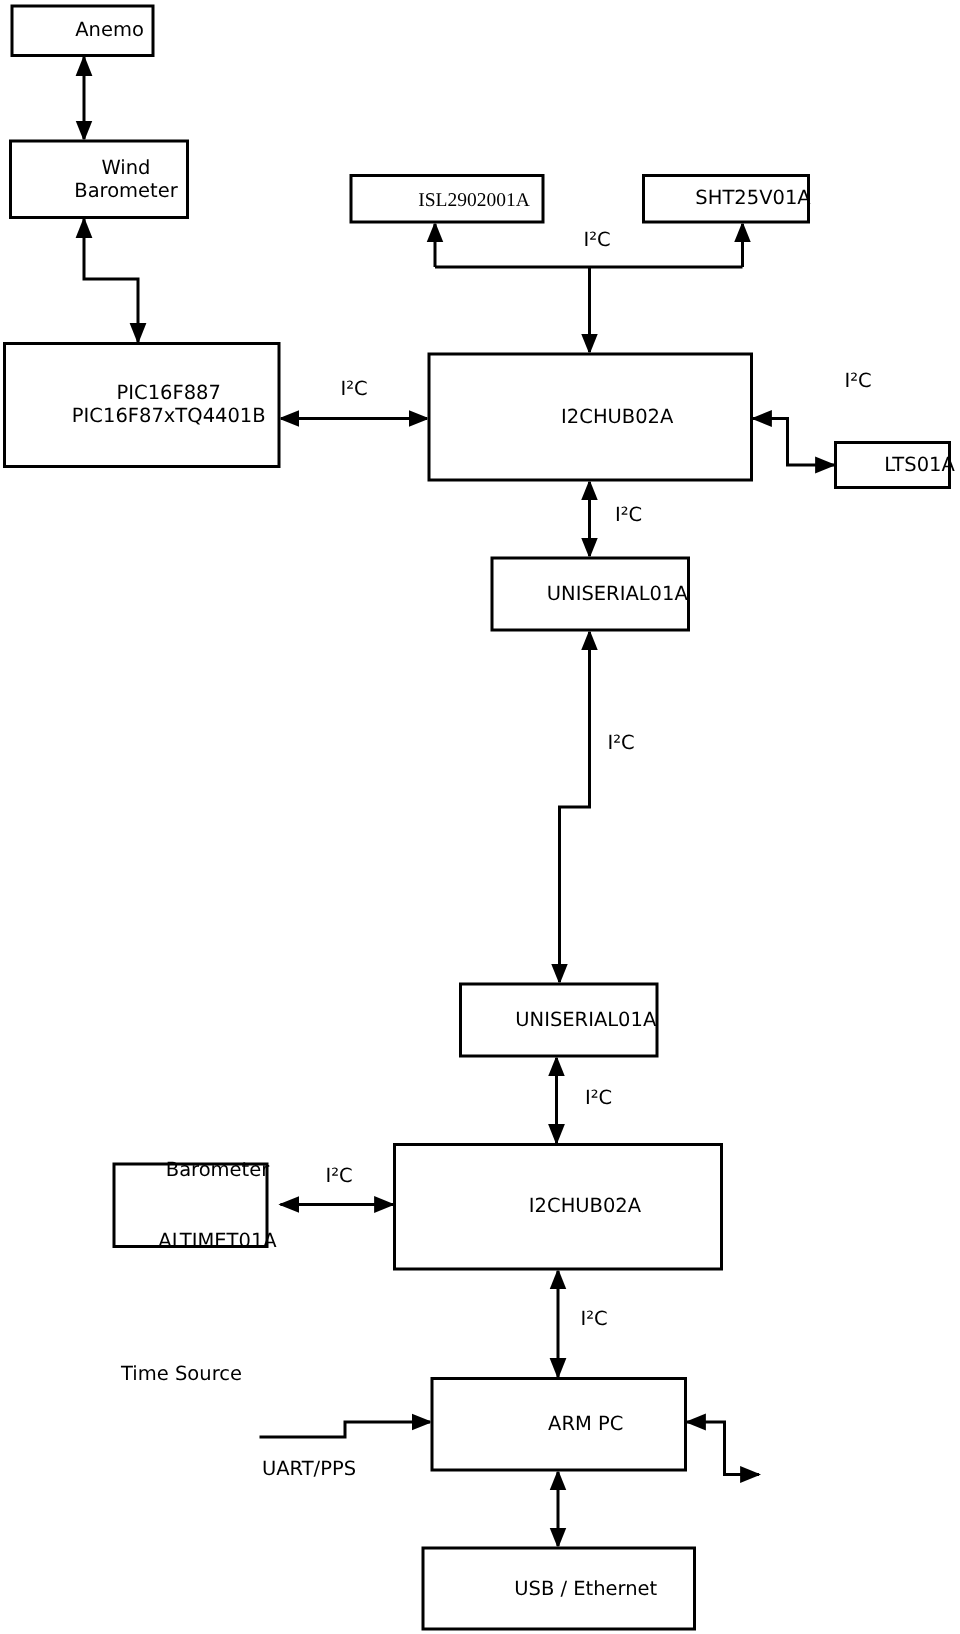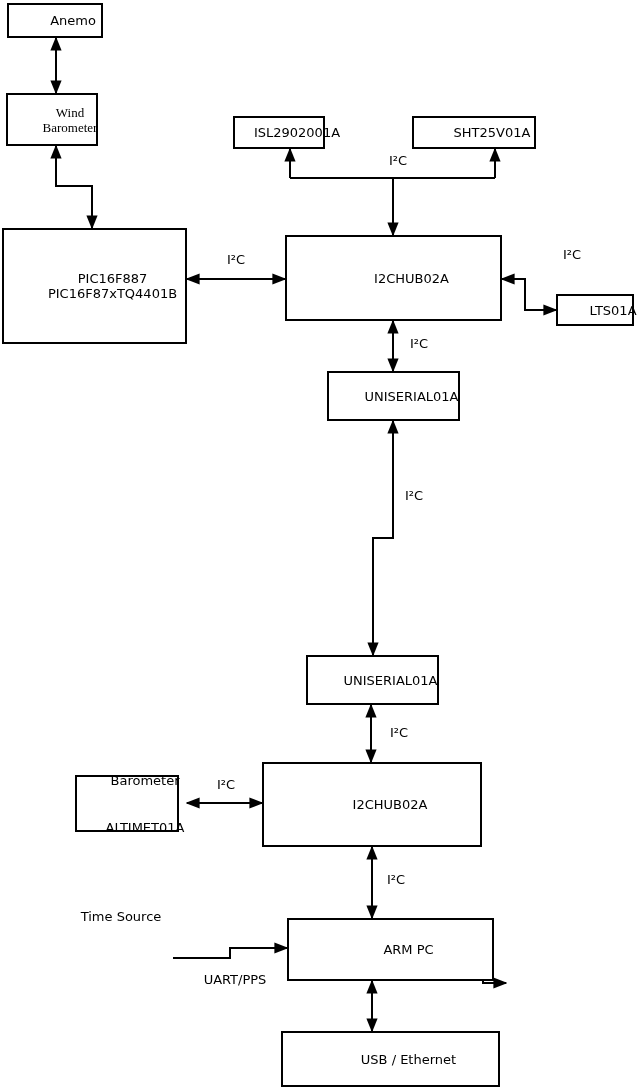--- a/index.html
+++ b/index.html
@@ -67,32 +67,32 @@
       <polyline points="371,705 371,762" fill="none" stroke="#000000" stroke-width="2" marker-start="url(#arrowhead)" marker-end="url(#arrowhead)"></polyline>
       <polyline points="187,803 262,803" fill="none" stroke="#000000" stroke-width="2" marker-start="url(#arrowhead)" marker-end="url(#arrowhead)"></polyline>
       <polyline points="372,847 372,918" fill="none" stroke="#000000" stroke-width="2" marker-start="url(#arrowhead)" marker-end="url(#arrowhead)"></polyline>
       <polyline points="173,958 230,958 230,948 287,948" fill="none" stroke="#000000" stroke-width="2" marker-end="url(#arrowhead)"></polyline>
       <polyline points="458,948 483,948 483,983 506,983" fill="none" stroke="#000000" stroke-width="2" marker-start="url(#arrowhead)" marker-end="url(#arrowhead)"></polyline>
       <polyline points="372,981 372,1031" fill="none" stroke="#000000" stroke-width="2" marker-start="url(#arrowhead)" marker-end="url(#arrowhead)"></polyline>
     </svg>
 <div class="node" style="left: 7px; top: 3px; width: 96px; height: 35px; border-color: rgb(0, 0, 0);">
       <div>Anemo</div>
     </div>
-    <div class="node" style="left: 6px; top: 93px; width: 92px; height: 53px; border-color: rgb(0, 0, 0); font-family: Liberation Serif, serif;">
+    <div class="node" style="left: 6px; top: 93px; width: 120px; height: 53px; border-color: rgb(0, 0, 0);">
       <div>Wind</div>
       <div>Barometer</div>
     </div>
-    <div class="node" style="left: 2px; top: 228px; width: 185px; height: 116px; border-color: rgb(0, 0, 0);">
+    <div class="node" style="left: 2px; top: 228px; width: 185px; height: 84px; border-color: rgb(0, 0, 0);">
       <div>PIC16F887</div>
       <div>PIC16F87xTQ4401B</div>
     </div>
-    <div class="node" style="left: 233px; top: 116px; width: 92px; height: 33px; border-color: rgb(0, 0, 0);">
+    <div class="node" style="left: 233px; top: 116px; width: 130px; height: 33px; border-color: rgb(0, 0, 0); font-family: Liberation Serif, serif;">
       <div>ISL2902001A</div>
     </div>
-    <div class="node" style="left: 412px; top: 116px; width: 124px; height: 33px; border-color: rgb(0, 0, 0);">
+    <div class="node" style="left: 428px; top: 116px; width: 112px; height: 33px; border-color: rgb(0, 0, 0);">
       <div>SHT25V01A</div>
     </div>
     <div class="node" style="left: 285px; top: 235px; width: 217px; height: 86px; border-color: rgb(0, 0, 0);">
       <div>I2CHUB02A</div>
     </div>
     <div class="node" style="left: 556px; top: 294px; width: 78px; height: 32px; border-color: rgb(0, 0, 0);">
       <div>LTS01A</div>
     </div>
     <div class="node" style="left: 327px; top: 371px; width: 133px; height: 50px; border-color: rgb(0, 0, 0);">
       <div>UNISERIAL01A</div>
@@ -100,28 +100,28 @@
     <div class="node" style="left: 306px; top: 655px; width: 133px; height: 50px; border-color: rgb(0, 0, 0);">
       <div>UNISERIAL01A</div>
     </div>
     <div class="node" style="left: 262px; top: 762px; width: 220px; height: 85px; border-color: rgb(0, 0, 0);">
       <div>I2CHUB02A</div>
     </div>
     <div class="node" style="left: 75px; top: 775px; width: 104px; height: 57px; border-color: rgb(0, 0, 0); gap: 32px;">
       <div>Barometer</div>
       <div>ALTIMET01A</div>
     </div>
-    <div class="node" style="left: 287px; top: 918px; width: 207px; height: 63px; border-color: rgb(0, 0, 0);">
+    <div class="node" style="left: 287px; top: 918px; width: 171px; height: 63px; border-color: rgb(0, 0, 0);">
       <div>ARM PC</div>
     </div>
-    <div class="node" style="left: 281px; top: 1031px; width: 219px; height: 56px; border-color: rgb(0, 0, 0);">
+    <div class="node" style="left: 281px; top: 1031px; width: 183px; height: 56px; border-color: rgb(0, 0, 0);">
       <div>USB / Ethernet</div>
     </div>
     <div class="flabel" style="left: 121px; top: 917px; text-align: right;">Time Source</div>
-    <div class="flabel" style="left: 235px; top: 980px;">UART/PPS</div>
+    <div class="flabel" style="left: 206px; top: 980px;">UART/PPS</div>
     <div class="flabel" style="left: 398px; top: 161px;">I²C</div>
     <div class="flabel" style="left: 236px; top: 260px;">I²C</div>
     <div class="flabel" style="left: 572px; top: 255px;">I²C</div>
     <div class="flabel" style="left: 419px; top: 344px;">I²C</div>
     <div class="flabel" style="left: 414px; top: 496px;">I²C</div>
     <div class="flabel" style="left: 399px; top: 733px;">I²C</div>
     <div class="flabel" style="left: 226px; top: 785px;">I²C</div>
     <div class="flabel" style="left: 396px; top: 880px;">I²C</div>
   </div>
 

